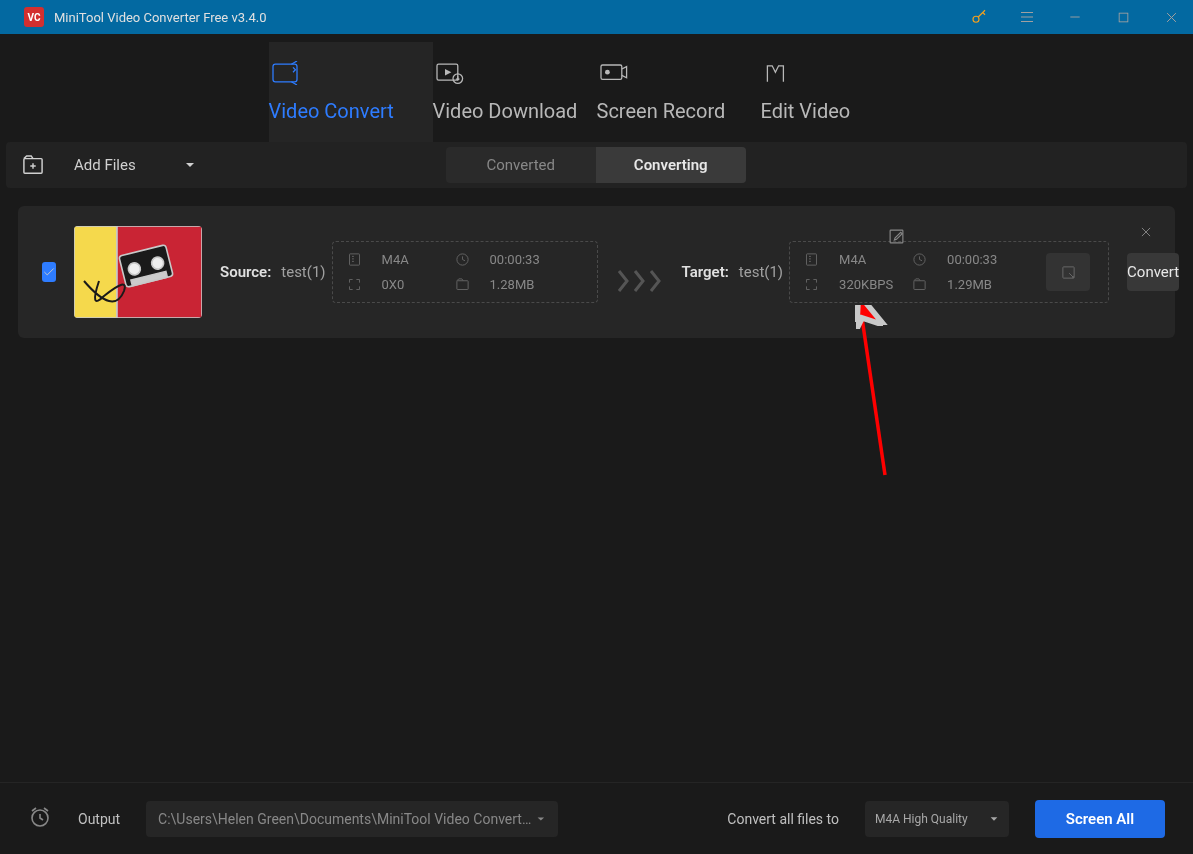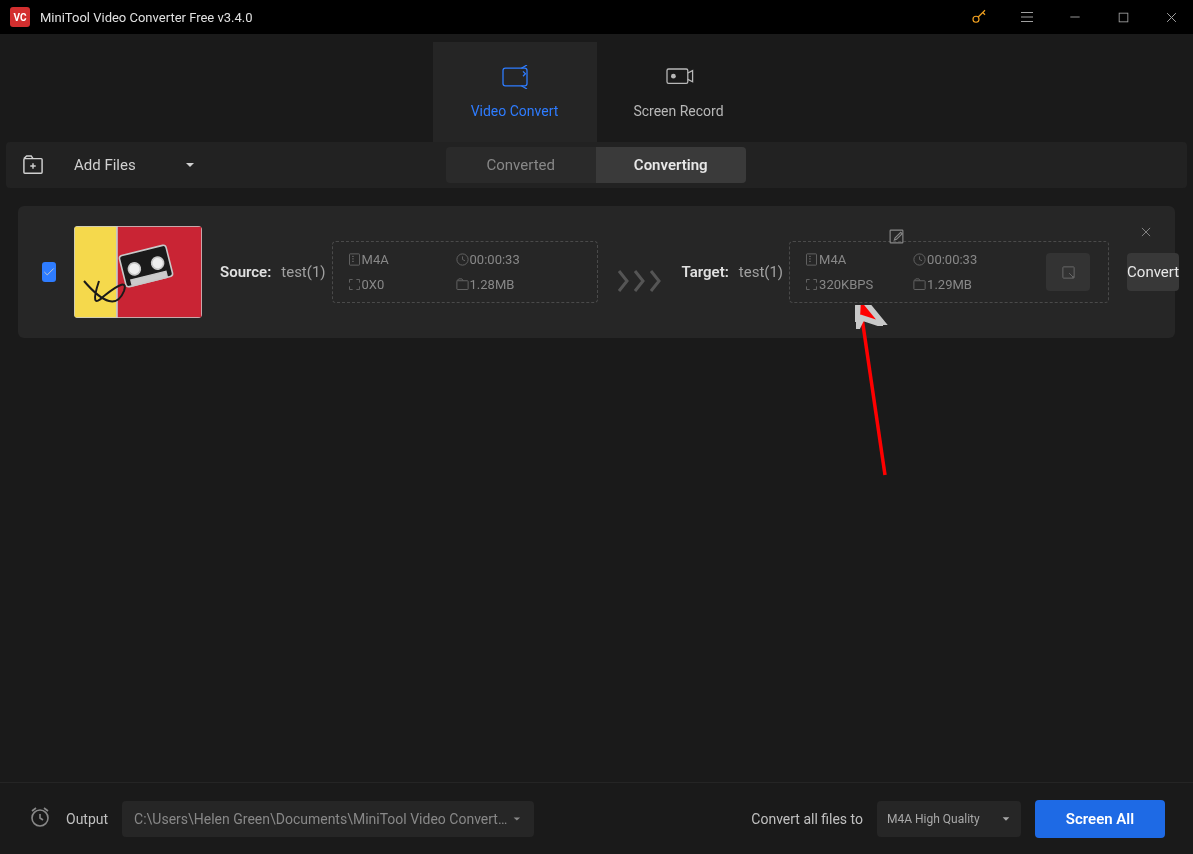--- a/index.html
+++ b/index.html
@@ -1,28 +1,28 @@
 <!DOCTYPE html>
 <html><head>
 <meta charset="utf-8">
 <style>
 * { margin: 0; padding: 0; box-sizing: border-box; font-family: -apple-system, BlinkMacSystemFont, "Segoe UI", Roboto, sans-serif; }
 body { width: 1193px; height: 854px; background: #1a1a1a; color: #c8c8c8; overflow: hidden; position: relative; }
 
 
-.titlebar { height: 34px; display: flex; align-items: center; padding: 0 0 0 10px; background: #000000; }
+.titlebar { height: 34px; display: flex; align-items: center; padding: 0 0 0 24px; background: #0369a1; }
 .app-icon { width: 20px; height: 20px; background: #d32f2f; border-radius: 3px; display: flex; align-items: center; justify-content: center; color: #fff; font-size: 10px; font-weight: bold; margin-right: 10px; }
 .titlebar-title { font-size: 13px; color: #e0e0e0; flex: 1; }
 .titlebar-controls { display: flex; align-items: center; gap: 4px; }
 .titlebar-btn { width: 44px; height: 34px; display: flex; align-items: center; justify-content: center; color: #a0a0a0; cursor: pointer; }
 .key-icon { color: #f0a020; }
 
 
 .main-tabs { height: 108px; display: flex; justify-content: center; align-items: stretch; padding-top: 8px; }
-.main-tab { width: 164px; display: flex; flex-direction: column; align-items: center; justify-content: center; gap: 14px; cursor: pointer; color: #b8b8b8; font-size: 14px; }
+.main-tab { width: 164px; display: flex; flex-direction: column; align-items: flex-start; justify-content: center; gap: 14px; cursor: pointer; color: #b8b8b8; font-size: 20px; }
 .main-tab.active { background: #252525; color: #2e7cff; }
 .main-tab svg { width: 32px; height: 24px; }
 
 
 .toolbar { height: 46px; background: #222; display: flex; align-items: center; padding: 0 16px; margin: 0 6px; border-radius: 4px; }
 .add-files { display: flex; align-items: center; gap: 30px; color: #d0d0d0; font-size: 15px; cursor: pointer; }
 .add-files-dd { margin-left: 18px; }
 .segmented { margin: 0 auto; display: flex; background: #2a2a2a; border-radius: 4px; overflow: hidden; margin-left: 250px;}
 .segmented-btn { width: 150px; height: 36px; display: flex; align-items: center; justify-content: center; font-size: 15px; cursor: pointer; color: #888; }
 .segmented-btn.active { background: #3a3a3a; color: #e8e8e8; font-weight: 600; }
@@ -32,37 +32,37 @@
 .file-card { background: #262626; border-radius: 6px; padding: 20px 24px; display: flex; align-items: center; gap: 18px; position: relative; }
 .checkbox { width: 20px; height: 20px; background: #2e7cff; border-radius: 3px; display: flex; align-items: center; justify-content: center; cursor: pointer; }
 .thumb { width: 128px; height: 92px; border-radius: 4px; overflow: hidden; flex-shrink: 0; }
 .thumb svg { width: 100%; height: 100%; display: block; }
 
 .panel-group { display: flex; flex-direction: row; gap: 6px; }
 .panel-label-row { display: flex; align-items: center; gap: 10px; font-size: 15px; }
 .panel-label { color: #e0e0e0; font-weight: 600; }
 .panel-file { color: #a0a0a0; }
 .info-panel { border: 1px dashed #4a4a4a; border-radius: 4px; padding: 10px 14px; display: grid; grid-template-columns: 108px 128px; row-gap: 10px; font-size: 13px; color: #888; }
-.info-item { display: flex; align-items: center; gap: 0; white-space: nowrap; }
+.info-item { display: flex; align-items: center; gap: 20px; white-space: nowrap; }
 .info-item svg { width: 15px; height: 15px; opacity: 0.6; flex-shrink: 0; }
 
 .arrows { display: flex; align-items: center; color: #555; padding-top: 18px; }
 .arrows svg { width: 16px; height: 28px; }
 .edit-target-icon { position: absolute; right: 270px; top: 22px; color: #888; cursor: pointer; }
 .settings-btn { width: 44px; height: 38px; background: #333; border-radius: 4px; display: flex; align-items: center; justify-content: center; cursor: pointer; margin-left: 6px; }
 .target-info-panel { grid-template-columns: 108px 128px 54px; }
 
 .convert-btn { width: 96px; height: 38px; background: #383838; border-radius: 4px; display: flex; align-items: center; justify-content: center; color: #e8e8e8; font-size: 15px; cursor: pointer; margin-left: auto; }
 .close-card { position: absolute; top: 18px; right: 22px; color: #888; cursor: pointer; }
 
 
 .annotation-arrow { position: absolute; left: 855px; top: 305px; pointer-events: none; }
 
 
-.footer { position: absolute; bottom: 0; left: 0; right: 0; height: 72px; background: #1a1a1a; display: flex; align-items: center; padding: 0 28px; gap: 14px; border-top: 1px solid #252525; }
+.footer { position: absolute; bottom: 0; left: 0; right: 0; height: 72px; background: #1a1a1a; display: flex; align-items: center; padding: 0 28px; gap: 26px; border-top: 1px solid #252525; }
 .footer-label { font-size: 14px; color: #c0c0c0; }
 .output-path { flex: 0 0 412px; height: 36px; background: #262626; border-radius: 4px; display: flex; align-items: center; padding: 0 12px; font-size: 14px; color: #888; cursor: pointer; justify-content: space-between; overflow: hidden; }
 .output-path span:first-child { overflow: hidden; text-overflow: ellipsis; white-space: nowrap; }
 .footer-spacer { flex: 1; }
 .format-select { width: 144px; height: 36px; background: #262626; border-radius: 4px; display: flex; align-items: center; padding: 0 10px; font-size: 12px; color: #a8a8a8; cursor: pointer; justify-content: space-between; overflow: hidden; }
 .format-select span:first-child { overflow: hidden; white-space: nowrap; }
 .convert-all-btn { width: 130px; height: 38px; background: #1e6ae5; border-radius: 4px; display: flex; align-items: center; justify-content: center; color: #fff; font-size: 15px; font-weight: 600; cursor: pointer; }
 .clock-icon { color: #888; }
 
 svg { fill: none; stroke: currentColor; stroke-width: 1.6; }
@@ -107,25 +107,40 @@
   <div class="main-tab active">
     <svg viewBox="0 0 40 30">
         <rect x="5" y="4" width="30" height="22" rx="3"></rect>
         <path d="M28 4 L35 0 M28 26 L35 30" stroke="#2e7cff"></path>
         <path d="M30 8 l3 3 -3 3" stroke="#2e7cff"></path>
       </svg>
     <span>Video Convert</span>
   </div>
   <div class="main-tab">
     <svg viewBox="0 0 40 30">
+        <rect x="5" y="4" width="26" height="20" rx="2"></rect>
+        <path d="M15 10 l8 4 -8 4 z" fill="currentColor" stroke="none"></path>
+        <circle cx="31" cy="22" r="6"></circle>
+        <path d="M31 19v5m-2-2l2 2 2-2"></path>
+      </svg>
+    <span>Video Download</span>
+  </div>
+  <div class="main-tab">
+    <svg viewBox="0 0 40 30">
         <rect x="5" y="5" width="26" height="18" rx="2"></rect>
         <path d="M31 10 l6-3 v14 l-6-3"></path>
         <circle cx="13" cy="14" r="3" fill="currentColor" stroke="none"></circle>
       </svg>
     <span>Screen Record</span>
+  </div>
+  <div class="main-tab">
+    <svg viewBox="0 0 40 30">
+        <path d="M8 26 V6 h6 l4 8 4-8 h6 v20"></path>
+      </svg>
+    <span>Edit Video</span>
   </div>
 </div>
 
 <div class="toolbar">
   <div class="add-files">
     <svg width="22" height="20" viewBox="0 0 24 22">
         <rect x="2" y="4" width="20" height="16" rx="1"></rect>
         <path d="M2 4 l3-3 h5 l2 3"></path>
         <path d="M12 9v6m-3-3h6"></path>
       </svg>

